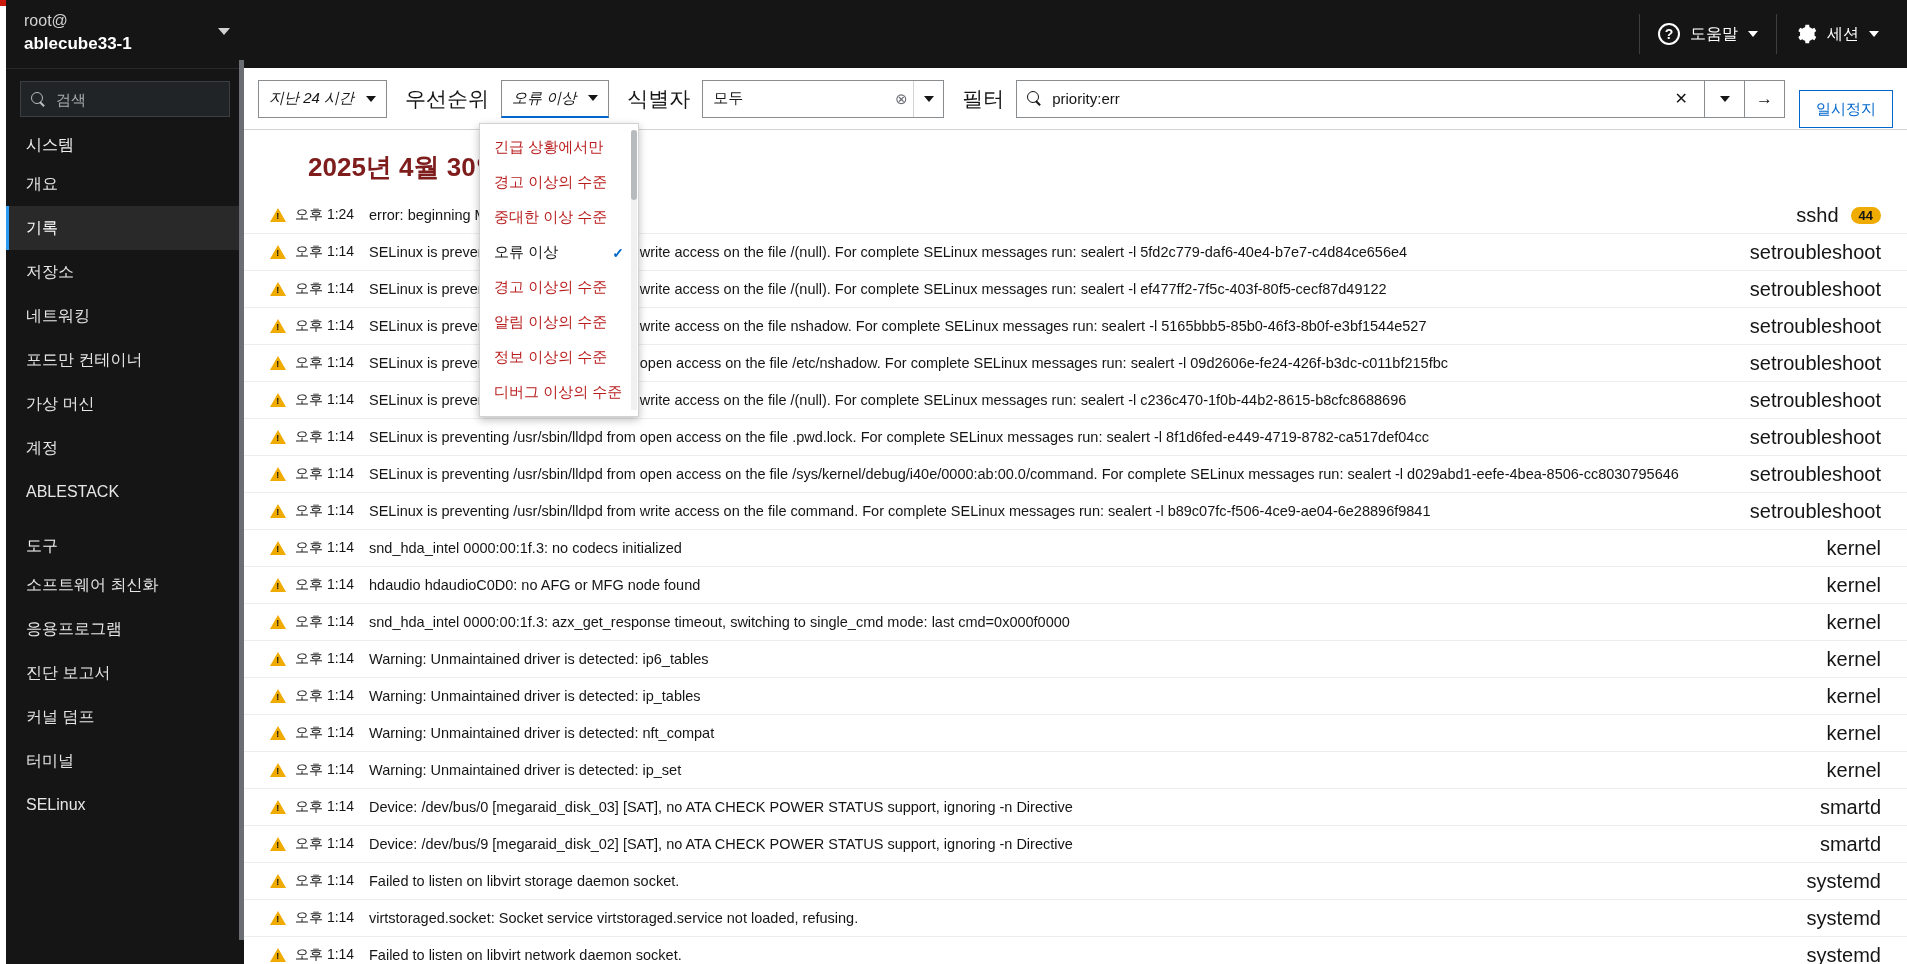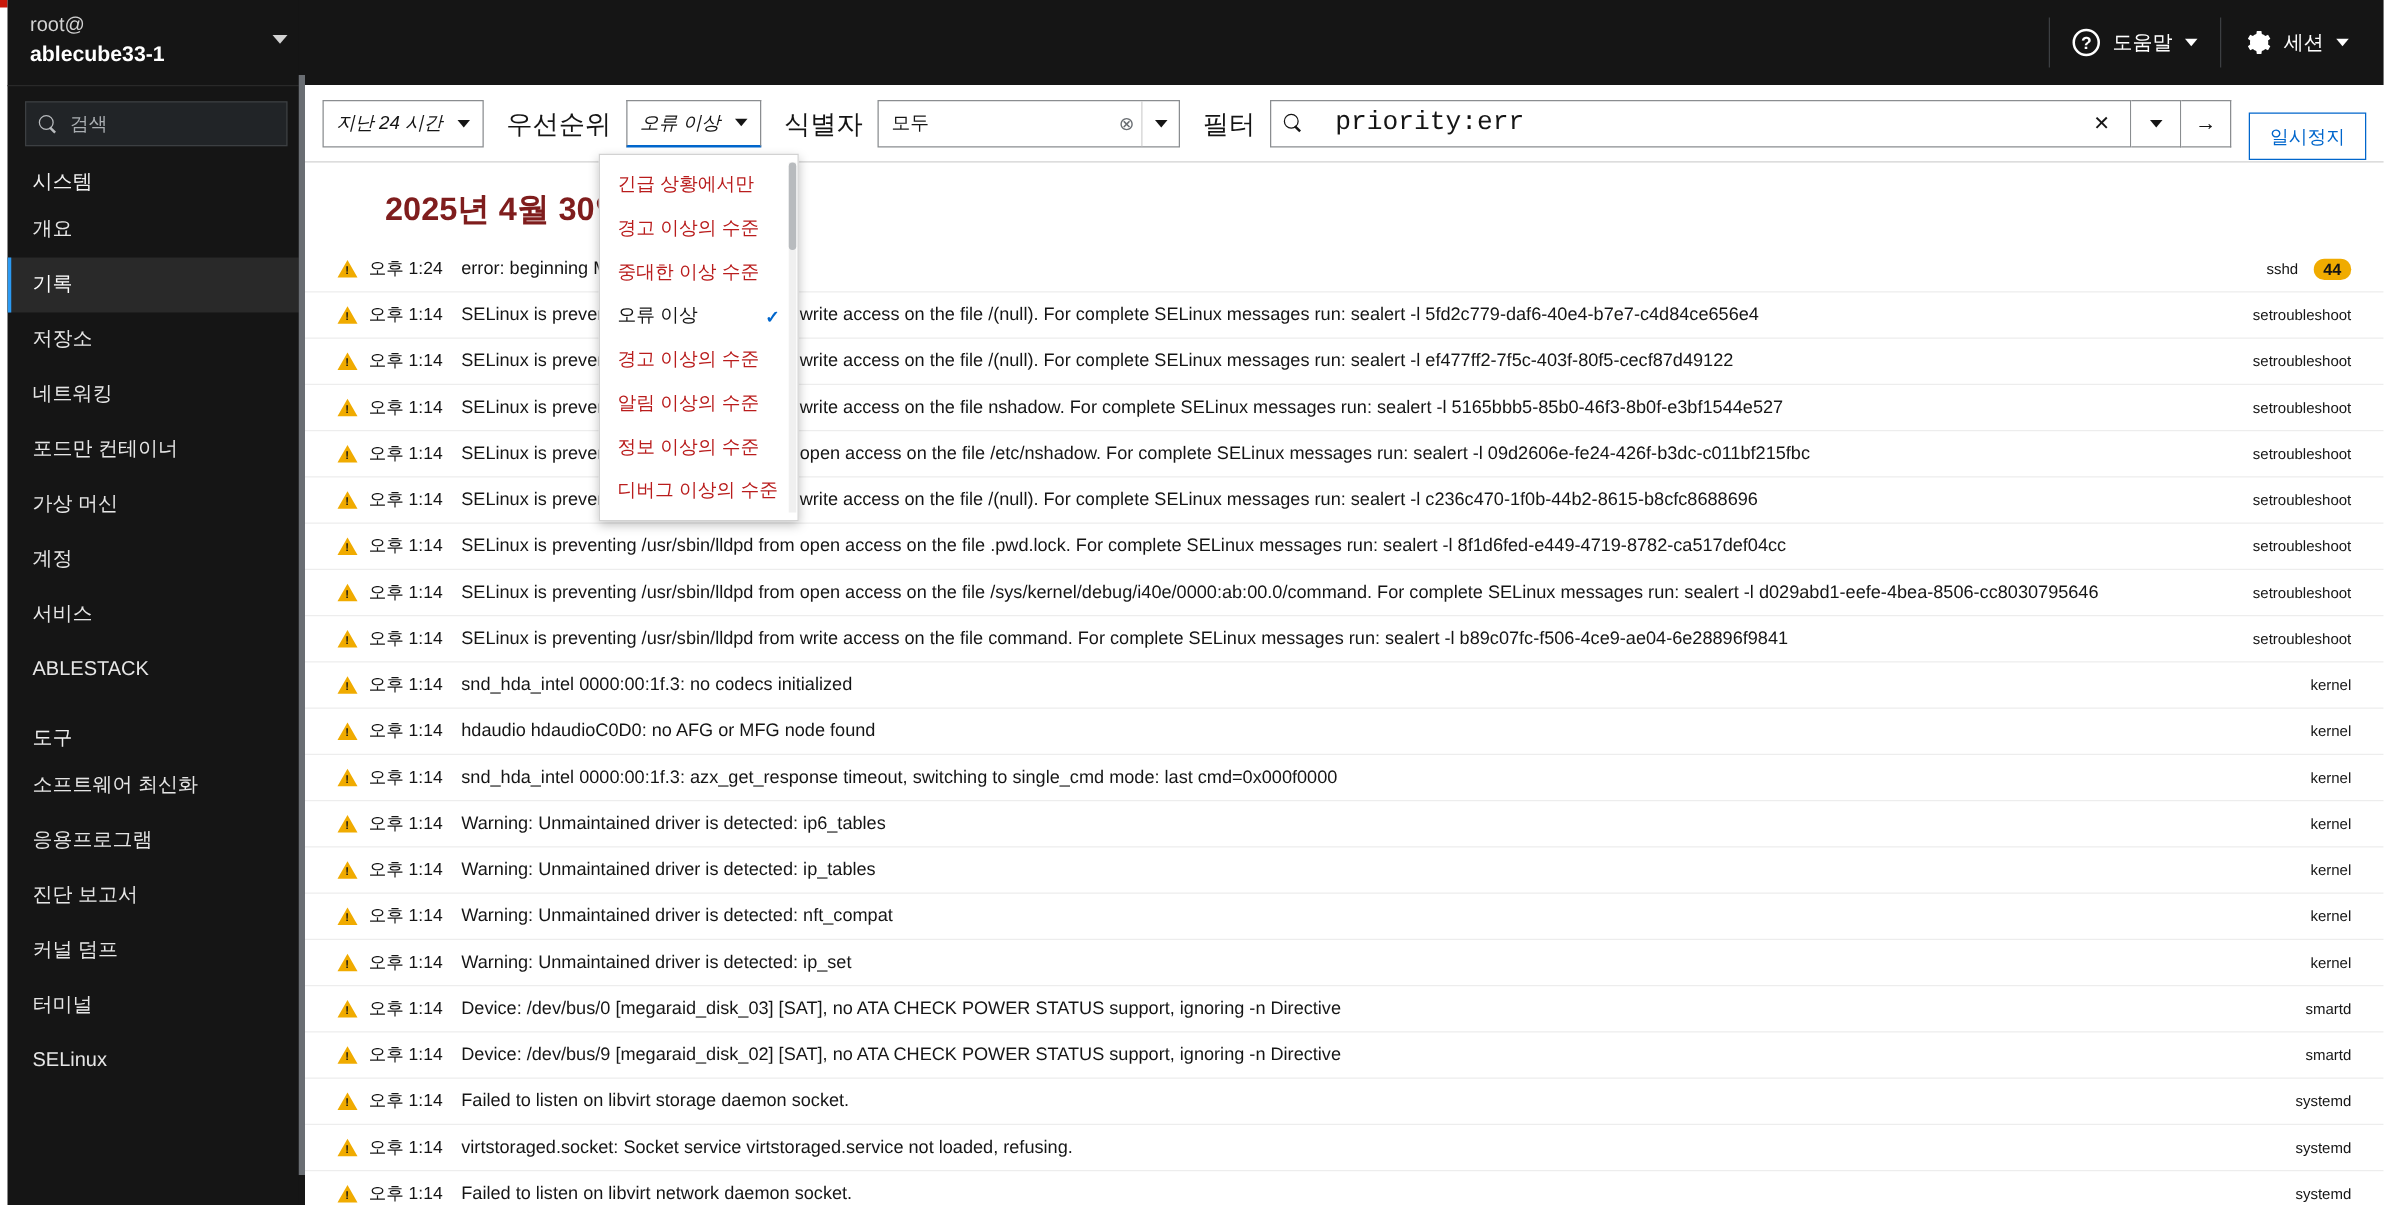--- a/index.html
+++ b/index.html
@@ -297,26 +297,25 @@
     position: absolute;
     left: 9px; top: 9px;
     width: 6px; height: 1.6px;
     background: #151515;
     transform: rotate(45deg);
     transform-origin: left center;
   }
   .filter-input {
     border: none;
     outline: none;
-    font-size: 21px;
+    font-size: 15px;
     flex: 1 1 auto;
-    font-family: Liberation Mono, monospace;
+    font-family: Liberation Sans, sans-serif;
     color: #151515;
     min-width: 0;
-    margin-left: 16px;
   }
   .x-btn {
     color: #151515;
     font-size: 16px;
     padding: 0 8px;
     cursor: pointer;
   }
   .sq-btn {
     height: 38px;
     width: 40px;
@@ -400,21 +399,21 @@
   }
   .log-msg {
     flex: 1 1 auto;
     overflow: hidden;
     text-overflow: clip;
     padding-right: 16px;
   }
   .log-svc {
     flex: 0 0 auto;
     color: #151515;
-    font-size: 12px;
+    font-size: 20px;
     text-align: right;
   }
   .badge {
     display: inline-block;
     background: #f0ab00;
     color: #151515;
     font-size: 13px;
     font-weight: bold;
     border-radius: 10px;
     padding: 1px 8px;
@@ -491,21 +490,20 @@
 
       <div class="nav">
         <div class="nav-group-label" style="padding-top:4px;">시스템</div>
         <div class="nav-item">개요</div>
         <div class="nav-item active">기록</div>
         <div class="nav-item">저장소</div>
         <div class="nav-item">네트워킹</div>
         <div class="nav-item">포드만 컨테이너</div>
         <div class="nav-item">가상 머신</div>
         <div class="nav-item">계정</div>
-        <div class="nav-item">서비스</div>
         <div class="nav-item">ABLESTACK</div>
 
         <div class="nav-group-label">도구</div>
         <div class="nav-item">소프트웨어 최신화</div>
         <div class="nav-item">응용프로그램</div>
         <div class="nav-item">진단 보고서</div>
         <div class="nav-item">커널 덤프</div>
         <div class="nav-item">터미널</div>
         <div class="nav-item">SELinux</div>
       </div>

